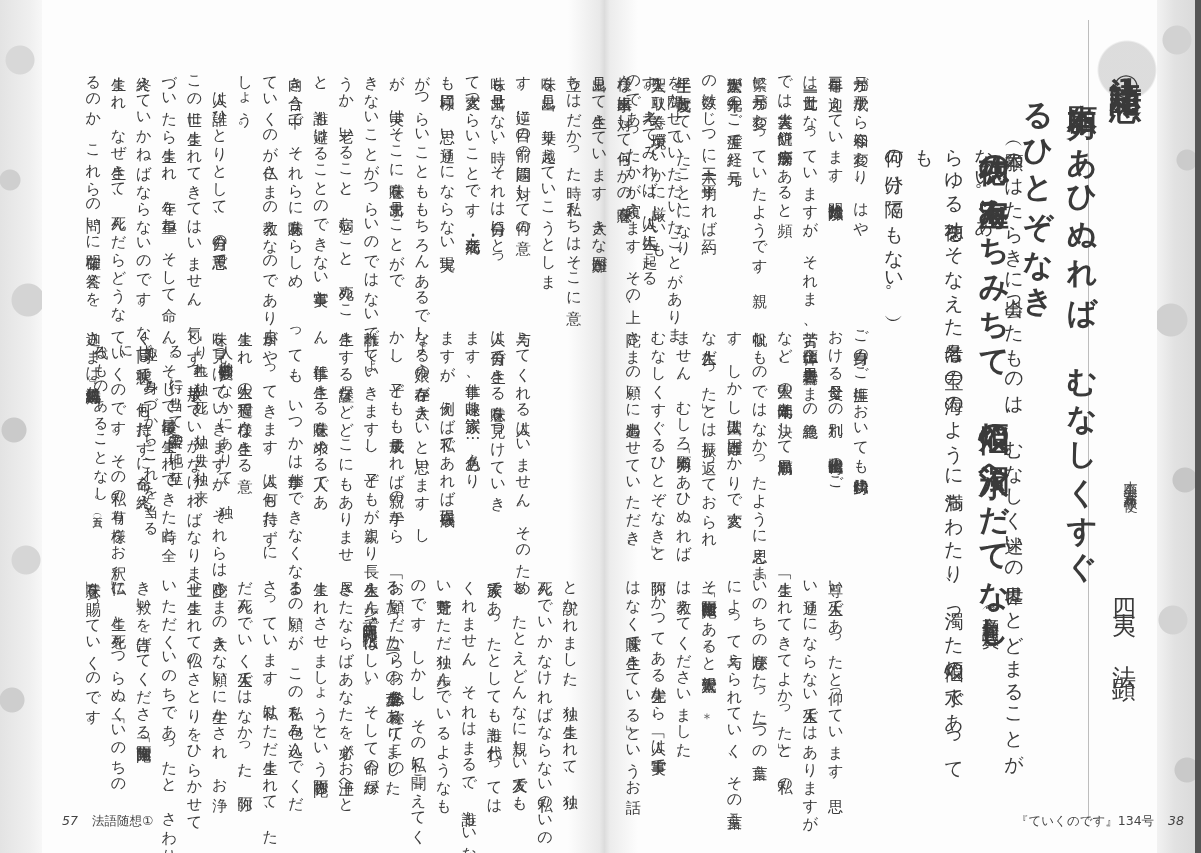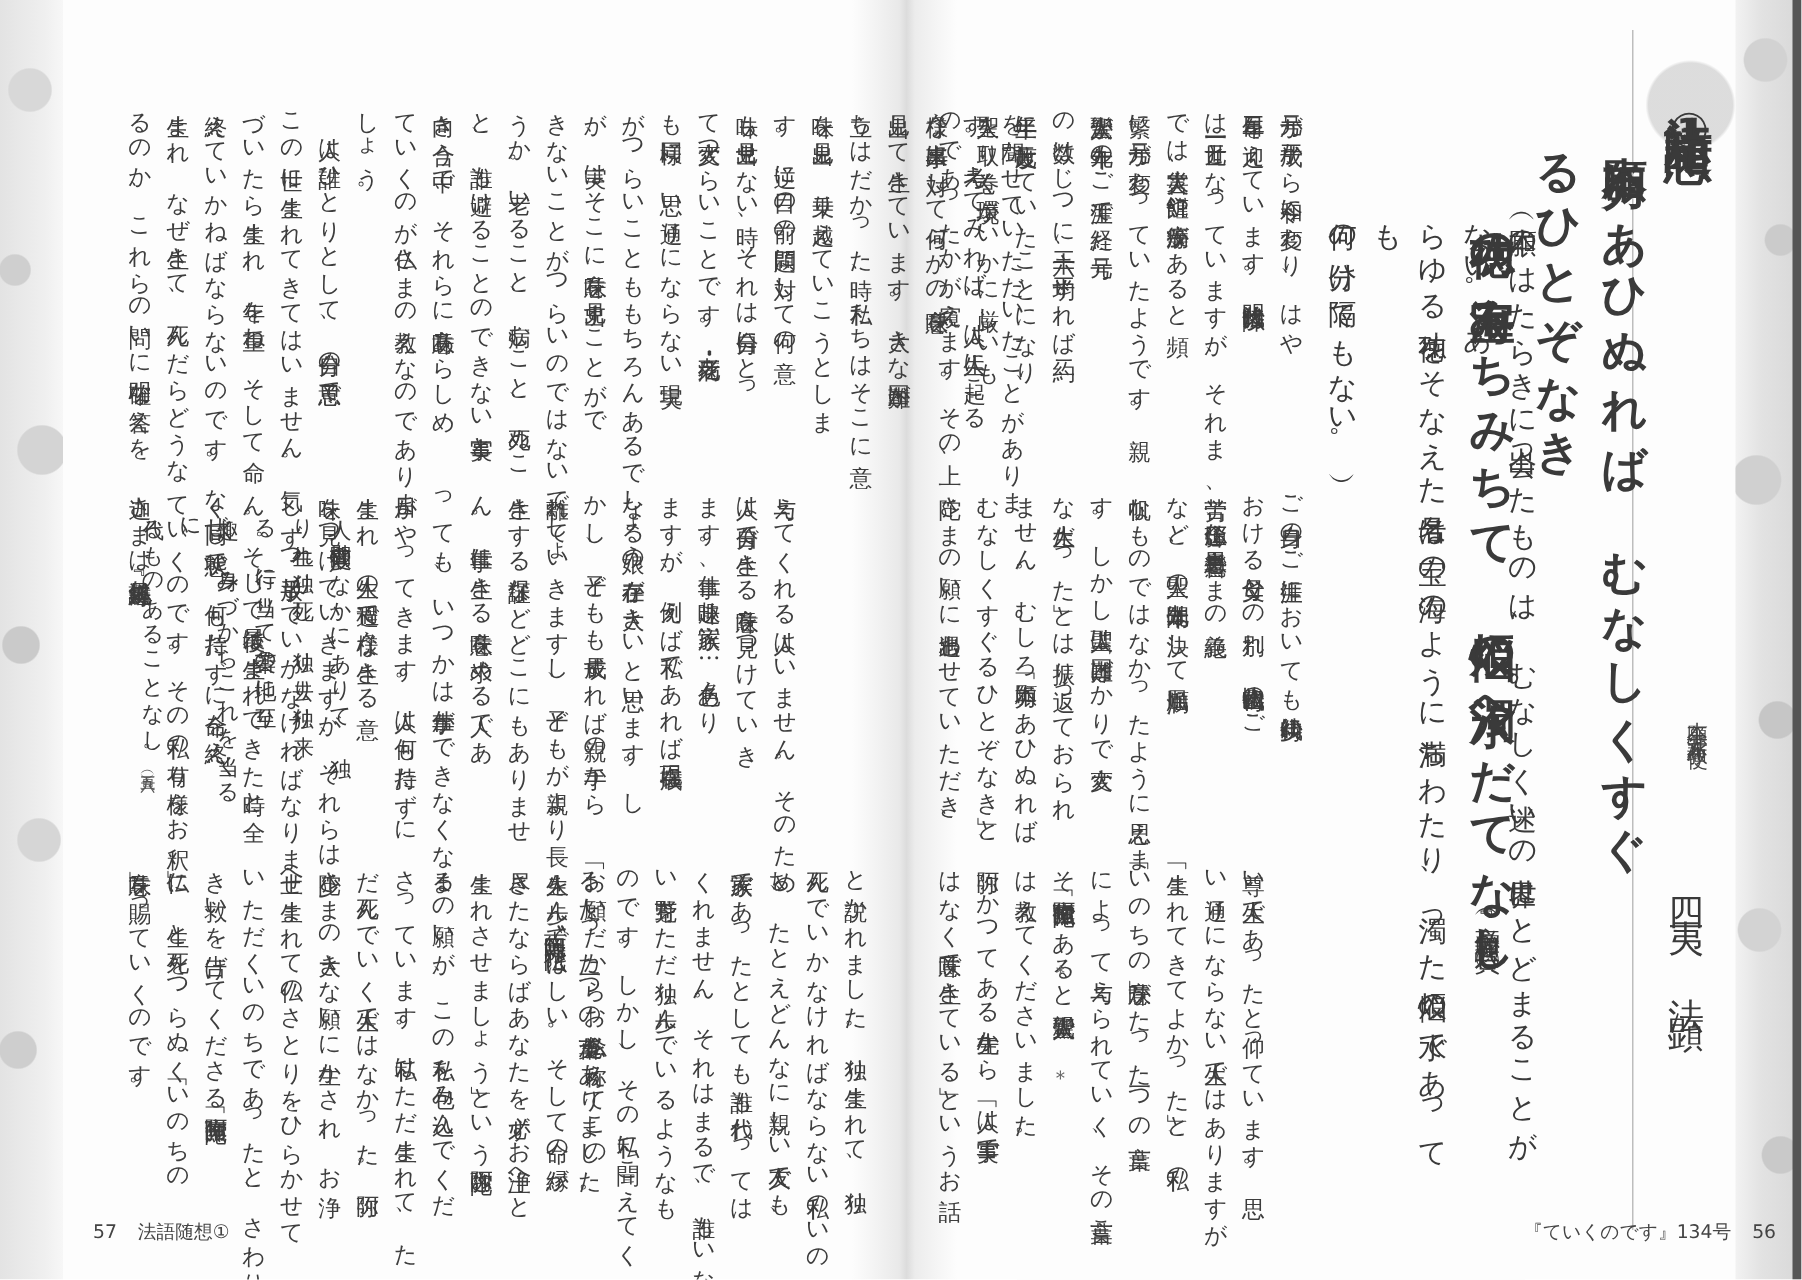--- a/index.html
+++ b/index.html
@@ -57,21 +57,21 @@
   .author-name { position: absolute; font-size: 24px; letter-spacing: 14px; color: #3a3a3a; }
 
   .quote-title { position: absolute; font-family: "DejaVu Sans", "Liberation Sans", sans-serif; font-size: 15px; letter-spacing: 3px; color: #3a3a3a; }
   .sutra-block { position: absolute; font-family: "DejaVu Sans", "Liberation Sans", sans-serif; font-size: 14.5px; line-height: 25px; letter-spacing: 1px; color: #3a3a3a; }
   .sutra-ref { position: absolute; font-size: 10px; color: #555; }
   .star { position: absolute; font-size: 14px; color: #666; }
 
   .footer-left, .footer-right { position: absolute; top: 813px; font-family: "DejaVu Sans", "Liberation Sans", sans-serif; font-size: 12.5px; color: #444; }
   .footer-left { left: 52px; }
   .footer-right { left: 1016px; }
-  .pg { margin: 0 10px; }
+  .pg { font-style: italic; margin: 0 10px; }
 </style>
 </head>
 <body>
 
 <div class="spread">
   <div class="deco-left"></div>
   <div class="deco-right"></div>
   <div class="deco-right-edge"></div>
   <div class="gutter"></div>
 
@@ -218,15 +218,15 @@
     <p>仏」に、生と死をつらぬく「いのちの</p>
     <p>意味」を賜っていくのです。</p>
   </div>
 
   <div class="footer-left">
     <span class="pg">57</span>
     <span>法語随想①</span>
   </div>
   <div class="footer-right">
     <span>『ていくのです』134号</span>
-    <span class="pg">56</span>
+    <span class="pg">38</span>
   </div>
 </div>
 
 </body></html>

